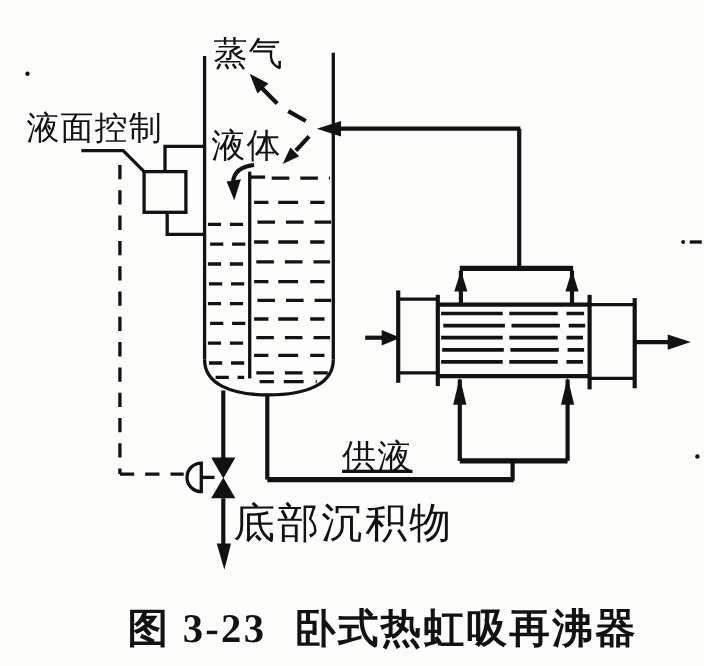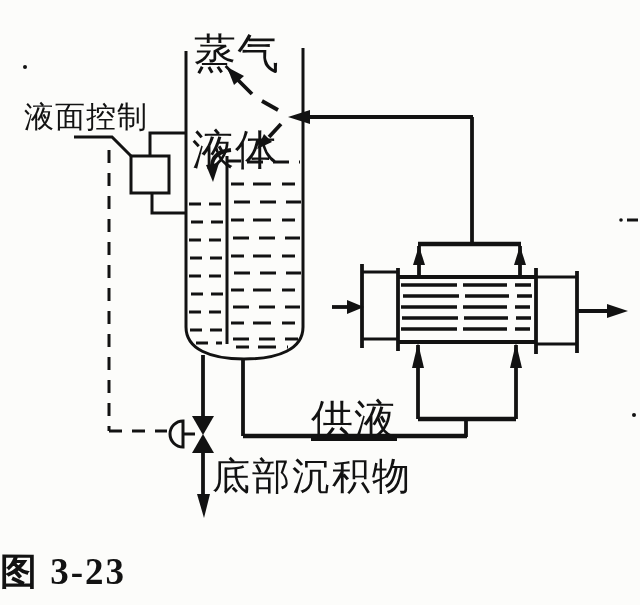--- a/index.html
+++ b/index.html
@@ -18,26 +18,26 @@
   .ln5 { stroke-width:4.6; }
   .fl  { fill:var(--ink); stroke:none; }
   .dsh { stroke-dasharray:13 10; }
   .liq1 { stroke-dasharray:16 10; }
   .liq2 { stroke-dasharray:13 9 18 11; }
   .liq3 { stroke-dasharray:12 8; }
   .tube { stroke-width:3.4; stroke-dasharray:56 6 44 8; }
 
   
   .lbl {
-    position:absolute; color:var(--ink); font-size:42px; line-height:1.04;
+    position:absolute; color:var(--ink); font-size:31px; line-height:1.04;
     letter-spacing:1px; white-space:nowrap; user-select:none;
   }
   .caption {
     position:absolute; left:0; top:547px; width:580px;
-    display:flex; justify-content:flex-start; align-items:flex-start; gap:26px;
+    display:flex; justify-content:flex-end; align-items:flex-start; gap:26px;
     color:var(--ink); font-size:37px; font-weight:bold; letter-spacing:2px;
     white-space:nowrap;
   }
 </style>
 </head>
 <body>
 
 <div class="page">
 
   <svg class="diagram" width="640" height="605" viewBox="0 0 640 605" xmlns="http://www.w3.org/2000/svg">
@@ -170,22 +170,23 @@
 
     <g>
       <circle class="fl" cx="25" cy="67" r="2"></circle>
       <circle class="fl" cx="621" cy="220" r="1.8"></circle>
       <line class="ln" x1="627" y1="220" x2="638" y2="220" stroke-width="2.4"></line>
       <circle class="fl" cx="634" cy="415" r="2"></circle>
     </g>
   </svg>
 
   <div class="lbl" style="left:194px; top:33px;">蒸气</div>
-  <div class="lbl" style="left:192px; top:129px;">液体</div>
+  <div class="lbl" style="left:192px; top:117px;">液体</div>
   <div class="lbl" style="left:24px; top:101px; font-size:30px;">液面控制</div>
   <div class="lbl" style="left:311px; top:399px;text-decoration:underline;">供液</div>
   <div class="lbl" style="left:212px; top:457px; font-size:38px; letter-spacing:2px;">底部沉积物</div>
 
   <div class="caption">
     <span>图 3-23</span>
+    <span>卧式热虹吸再沸器</span>
   </div>
 
 </div>
 
 </body></html>

